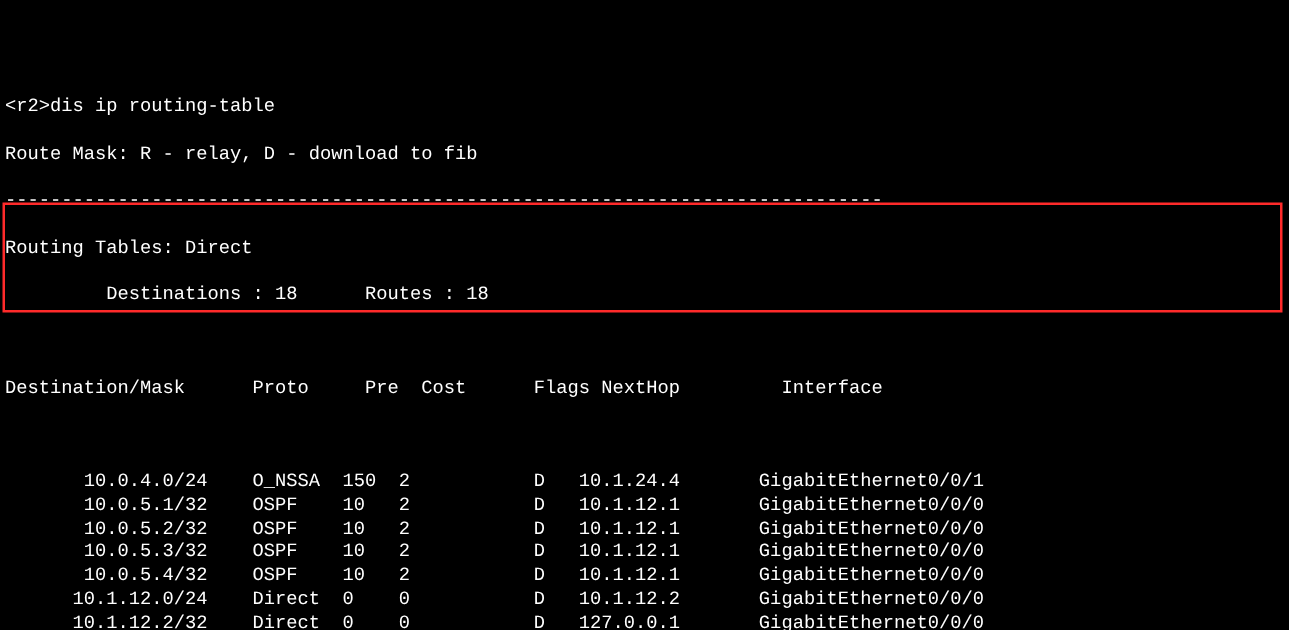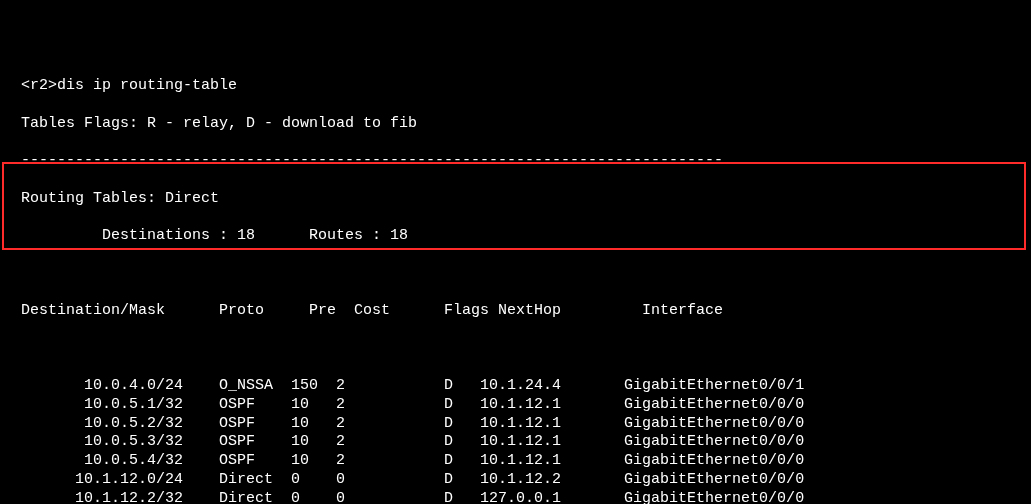--- a/index.html
+++ b/index.html
@@ -7,35 +7,35 @@
       background: #000;
       color: #fff;
       font-family: "Courier New", Consolas, monospace;
       font-size: 15px;
       line-height: 1.25;
       width: 1031px;
       padding: 2px 4px;
       white-space: pre;
       position: relative;
     }
-    .line { display: block; margin-left: 17px; }
+    .line { display: block; }
     .sep { color: #fff; }
     .highlight-box {
       position: absolute;
       border: 2px solid #ff2a2a;
       pointer-events: none;
     }
   </style>
 </head>
 <body>
 
 
 
 <span class="line">&lt;r2&gt;dis ip routing-table</span>
-<span class="line">Tables Flags: R - relay, D - download to fib</span>
+<span class="line">Route Mask: R - relay, D - download to fib</span>
 <span class="line sep">------------------------------------------------------------------------------</span>
 <span class="line">Routing Tables: Direct</span>
 <span class="line" id="summary-line">         Destinations : 18      Routes : 18</span>
 <span class="line"> </span>
 <span class="line" id="header-line">Destination/Mask      Proto     Pre  Cost      Flags NextHop         Interface</span>
 <span class="line"> </span>
 <div id="rows-container"><span class="line">       10.0.4.0/24    O_NSSA  150  2           D   10.1.24.4       GigabitEthernet0/0/1</span><span class="line">       10.0.5.1/32    OSPF    10   2           D   10.1.12.1       GigabitEthernet0/0/0</span><span class="line">       10.0.5.2/32    OSPF    10   2           D   10.1.12.1       GigabitEthernet0/0/0</span><span class="line">       10.0.5.3/32    OSPF    10   2           D   10.1.12.1       GigabitEthernet0/0/0</span><span class="line">       10.0.5.4/32    OSPF    10   2           D   10.1.12.1       GigabitEthernet0/0/0</span><span class="line">      10.1.12.0/24    Direct  0    0           D   10.1.12.2       GigabitEthernet0/0/0</span><span class="line">      10.1.12.2/32    Direct  0    0           D   127.0.0.1       GigabitEthernet0/0/0</span></div>
 
 <div class="highlight-box" id="hl-box" style="top: 162px; left: 2px; width: 1024px; height: 88px;"></div>
 

